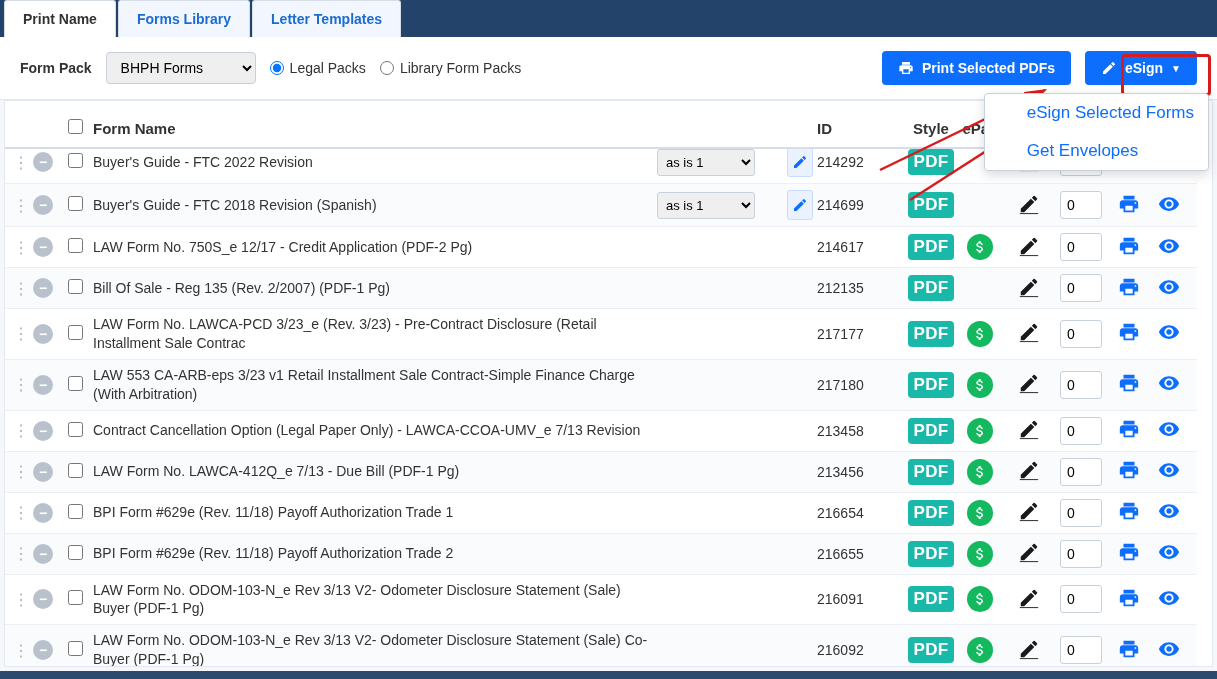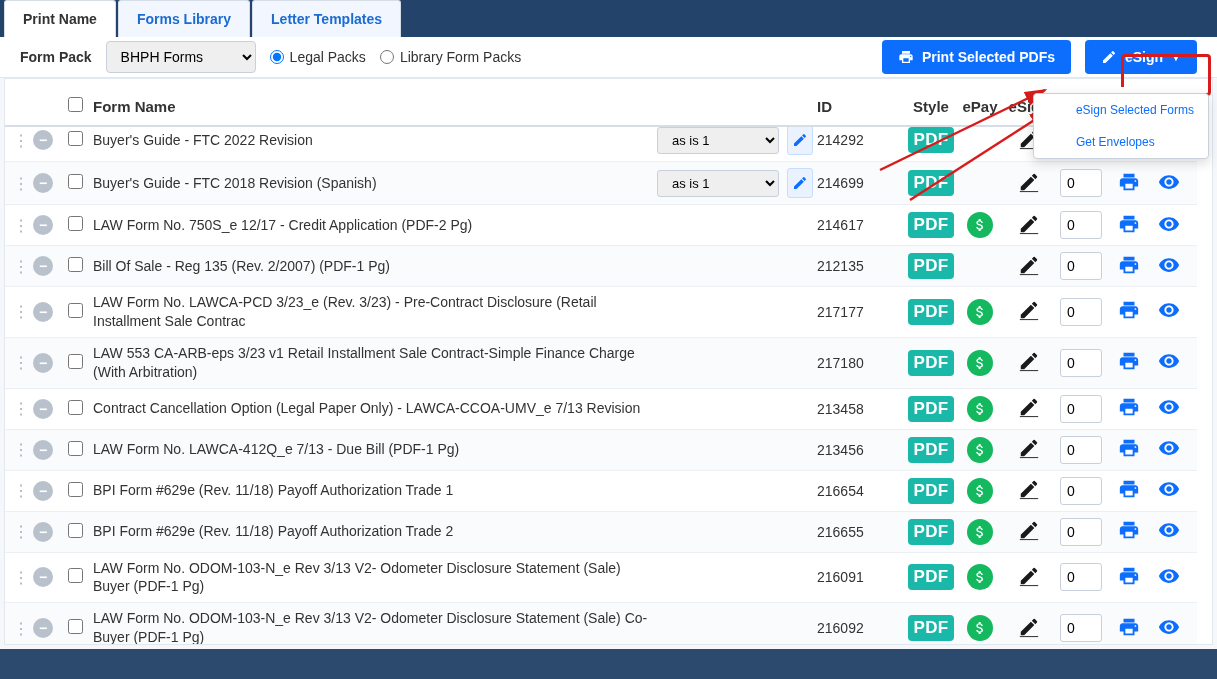--- a/index.html
+++ b/index.html
@@ -3,21 +3,21 @@
 <meta charset="utf-8">
 <style>
 * { box-sizing: border-box; margin: 0; padding: 0; }
 body { font-family: -apple-system, BlinkMacSystemFont, "Segoe UI", Arial, sans-serif; font-size: 14px; background: #2c4a6e; color: #333; }
 .page-wrap { width: 1217px; height: 679px; position: relative; overflow: hidden; }
 
 .tabs-bar { display: flex; background: #24436b; padding-left: 4px; }
 .tab { padding: 10px 18px; font-size: 14px; cursor: pointer; border: 1px solid #d6dde6; border-bottom: none; background: #f2f7ff; color: #1b6bd1; margin-right: 2px; border-top-left-radius: 3px; border-top-right-radius: 3px; font-weight: 600; }
 .tab.active { background: #fff; color: #333; font-weight: 700; }
 
-.toolbar { background: #fff; padding: 3px 20px; display: flex; align-items: center; gap: 14px; border-bottom: 1px solid #e2e8f0; position: relative; }
+.toolbar { background: #fff; padding: 14px 20px; display: flex; align-items: center; gap: 14px; border-bottom: 1px solid #e2e8f0; position: relative; }
 .toolbar-label { font-weight: 700; }
 .form-pack-select { padding: 6px 10px; border: 1px solid #c7d0db; border-radius: 4px; font-size: 14px; min-width: 150px; }
 .radio-wrap { display: flex; align-items: center; gap: 6px; }
 .radio-wrap input { width: 14px; height: 14px; }
 .toolbar-spacer { flex: 1; }
 .btn { display: inline-flex; align-items: center; gap: 8px; padding: 9px 16px; font-size: 14px; border: none; border-radius: 4px; cursor: pointer; font-weight: 600; }
 .btn-primary { background: #0d6efd; color: #fff; }
 
 .table-area { background: #f5f7fa; padding: 0 4px 4px 4px; position: relative; }
 .table-scroll { background: #fff; border: 1px solid #e2e8f0; max-height: 567px; overflow-y: scroll; scrollbar-gutter: stable; }
@@ -38,31 +38,31 @@
 
 .data-row { display: flex; align-items: center; padding: 6px 8px; border-bottom: 1px solid #eceff3; min-height: 40px; }
 .data-row:nth-child(odd) { background: #fff; }
 .data-row:nth-child(even) { background: #fafbfc; }
 
 .drag-handle { color: #aab3bf; cursor: grab; font-size: 16px; }
 .remove-btn { width: 20px; height: 20px; border-radius: 50%; background: #b9c2cc; color: #fff; display: inline-flex; align-items: center; justify-content: center; cursor: pointer; font-weight: 700; font-size: 14px; line-height: 1; }
 .checkbox { width: 15px; height: 15px; }
 
 .row-name { font-size: 14px; color: #333; line-height: 1.35; padding-right: 8px; }
-.row-select { padding: 4px 10px; border: 1px solid #c7d0db; border-radius: 3px; font-size: 13px; width: 122px; }
+.row-select { padding: 4px 4px; border: 1px solid #c7d0db; border-radius: 3px; font-size: 13px; width: 98px; }
 .edit-icon-box { width: 26px; height: 30px; background: #eaf2ff; border: 1px solid #c7ddff; display: inline-flex; align-items: center; justify-content: center; border-radius: 3px; cursor: pointer; }
 .pdf-badge { display: inline-block; background: #19b8a8; color: #fff; font-weight: 700; font-size: 17px; padding: 3px 6px; border-radius: 4px; letter-spacing: 0.3px; }
 .epay-circle { width: 26px; height: 26px; border-radius: 50%; background: #14b85e; color: #fff; display: inline-flex; align-items: center; justify-content: center; font-weight: 700; }
 .esign-icon { color: #1a1a1a; cursor: pointer; }
 .copies-input { width: 42px; padding: 5px 6px; border: 1px solid #c7d0db; border-radius: 3px; text-align: left; font-size: 14px; }
 .print-icon { color: #0d6efd; cursor: pointer; }
 .view-icon { color: #0d6efd; cursor: pointer; }
 
 .dropdown-menu { position: absolute; top: 93px; right: 8px; background: #fff; border: 1px solid #c7d0db; border-radius: 4px; box-shadow: 0 4px 12px rgba(0,0,0,.15); z-index: 20; min-width: 152px; }
-.dropdown-item { padding: 9px 14px; color: #0d6efd; cursor: pointer; font-size: 12px; margin-left: 28px; }
+.dropdown-item { padding: 9px 14px; color: #0d6efd; cursor: pointer; font-size: 17px; margin-left: 28px; }
 
 .annot-esign-btn { position: absolute; border: 3px solid #d81c1c; border-radius: 4px; pointer-events: none; }
 .annot-dropdown-item { position: absolute; border: 2px solid #d81c1c; pointer-events: none; }
 
 .arrow-svg { position: absolute; pointer-events: none; z-index: 15; }
 
 svg.icon { width: 16px; height: 16px; vertical-align: middle; }
 svg.icon-lg { width: 22px; height: 22px; }
 </style>
 </head>

